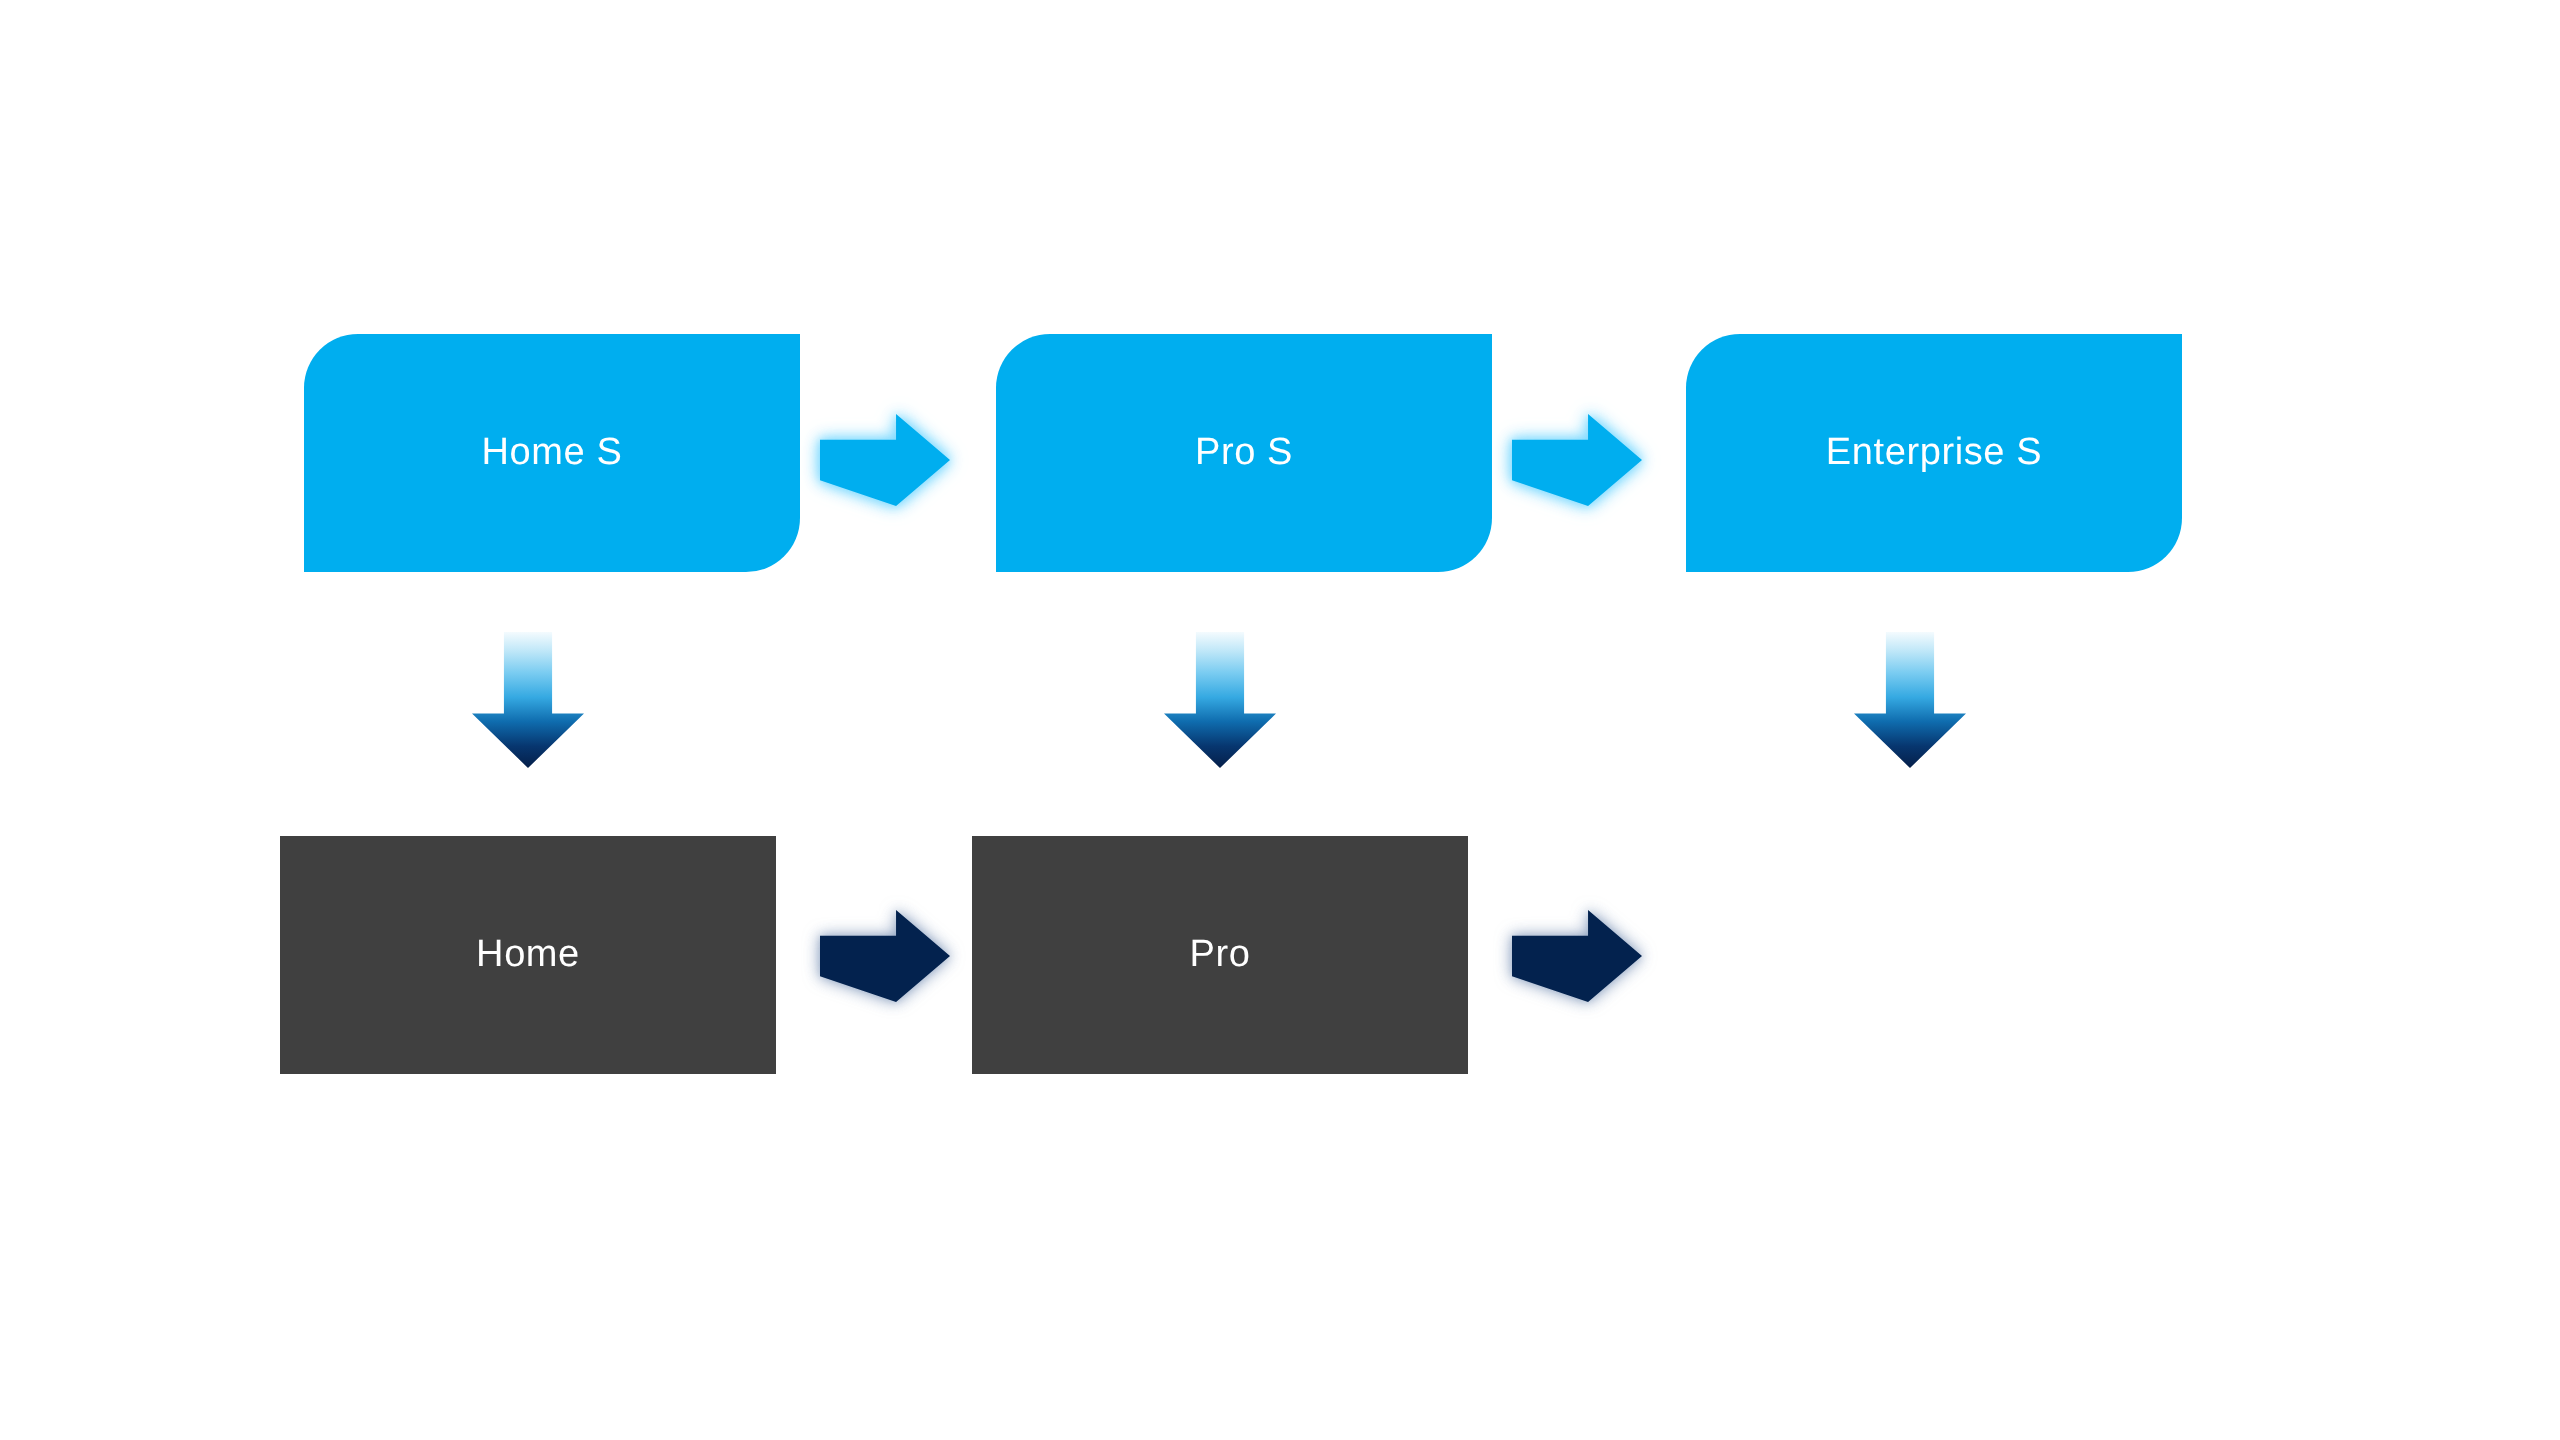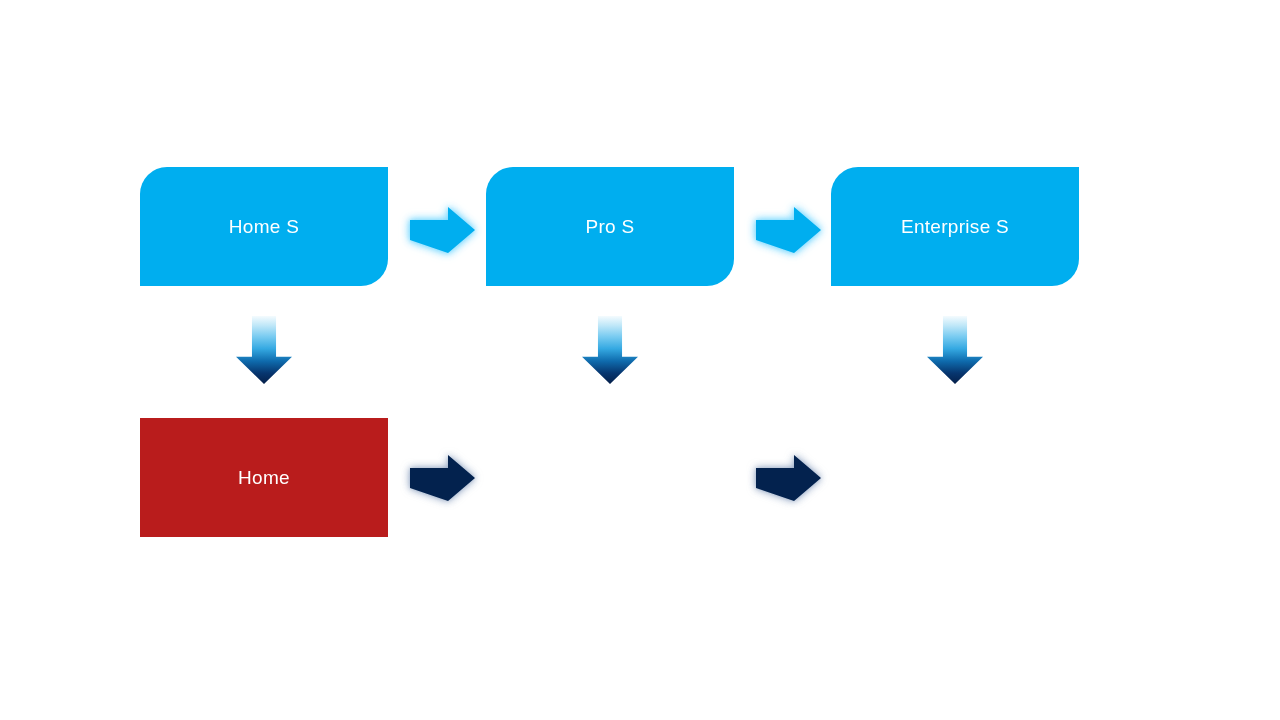--- a/index.html
+++ b/index.html
@@ -5,22 +5,22 @@
   html,body{margin:0;padding:0;}
   .canvas{
     position:relative;width:1280px;height:720px;background:#ffffff;
     font-family:"Liberation Sans",sans-serif;overflow:hidden;
   }
   .node{
     position:absolute;width:248px;height:119px;
     display:flex;align-items:center;justify-content:center;
     color:#ffffff;font-size:19px;letter-spacing:.3px;
   }
-  .node.top-row{top:167px;background:#00AEEF;border-radius:27px 0 27px 0;}
-  .node.bottom-row{top:418px;background:#b91c1c;}
+  .node.top-row{top:167px;background:#00AEEF;border-radius:27px 0 27px 0;margin-left:12px;}
+  .node.bottom-row{top:418px;background:#404040;}
   .col0{left:140px}.col1{left:486px}.col2{left:831px}
 
   
   .arrow-right-wrap{position:absolute;width:65px;height:46px;}
   .arrow-right-wrap.row-top{top:207px;filter:drop-shadow(0 0 4px rgba(120,216,255,.95)) drop-shadow(0 0 2px rgba(120,216,255,.75));}
   .arrow-right-wrap.row-bottom{top:455px;filter:drop-shadow(0 0 4px rgba(96,124,168,.55)) drop-shadow(0 0 2px rgba(96,124,168,.4));}
   .arrow-right{
     width:100%;height:100%;
     clip-path:polygon(0% 28%,58.5% 28%,58.5% 0%,100% 50%,58.5% 100%,0% 72%);
   }
@@ -58,20 +58,23 @@
     <div class="arrow-right"></div>
   </div>
 
   <div class="arrow-down da0"></div>
   <div class="arrow-down da1"></div>
   <div class="arrow-down da2"></div>
 
   <div class="node bottom-row col0">
     <span>Home</span>
   </div>
+  <div class="node bottom-row col1">
+    <span>Pro</span>
+  </div>
 
   <div class="arrow-right-wrap row-bottom gap0">
     <div class="arrow-right"></div>
   </div>
   <div class="arrow-right-wrap row-bottom gap1">
     <div class="arrow-right"></div>
   </div>
 
 </div>
 

